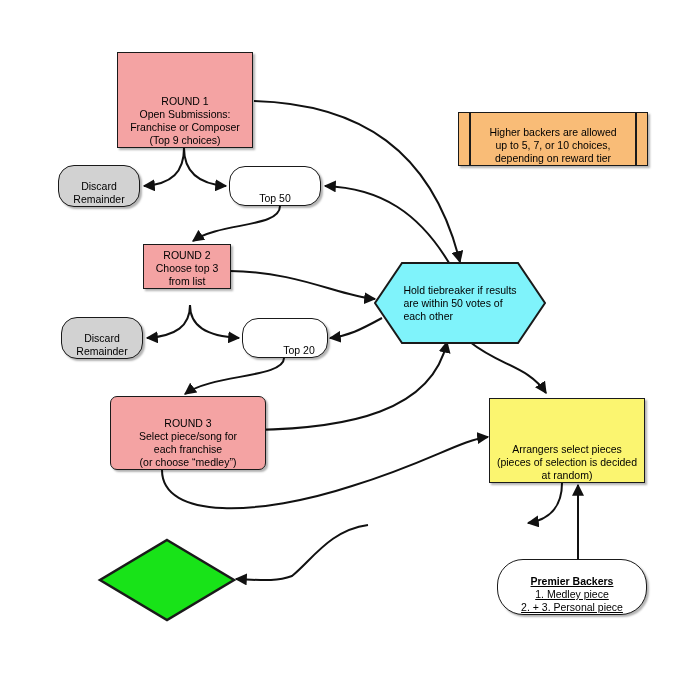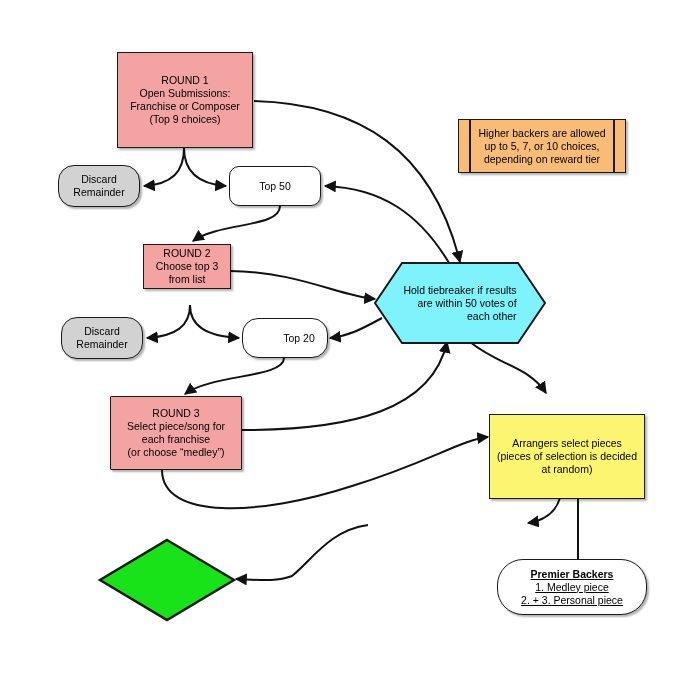--- a/index.html
+++ b/index.html
@@ -39,37 +39,37 @@
   .rect {
     border: 1.6px solid #1a1a1a;
   }
   .round {
     border: 1.6px solid #1a1a1a;
     border-radius: 16px;
   }
   .pink   { background: #f4a3a3; }
   .grey   { background: #d2d2d2; }
   .white  { background: #ffffff; }
-  .yellow { background: #fbf570; margin-top: 16px; }
-  .shadow { box-shadow: 2px 2px 2px rgba(0,0,0,0.30); }
+  .yellow { background: #fbf570; }
+  .shadow { box-shadow: 2px 2px 2px rgba(0,0,0,0.30); align-items: flex-end; }
   .bold { font-weight: bold; }
 
   
   .shape-svg {
     position: absolute;
     z-index: 4;
     overflow: visible;
   }
   .shape-label {
     position: absolute;
     z-index: 6;
     display: flex;
     align-items: center;
     justify-content: center;
-    text-align: right;
+    text-align: left;
     font-size: 10.5px;
     line-height: 13px;
     color: #000;
     pointer-events: none;
   }
   .note-band {
     position: absolute;
     top: 0;
     bottom: 0;
     width: 1.6px;
@@ -132,27 +132,27 @@
     </div>
   </div>
 
   <div class="node round grey shadow" style="left:58px;top:165px;width:82px;height:42px;">
     <div class="txt">
       <div>Discard</div>
       <div>Remainder</div>
     </div>
   </div>
 
-  <div class="node round white shadow" style="left:229px;top:166px;width:92px;height:40px;border-radius:10px;">
+  <div class="node round white shadow" style="left:229px;top:166px;width:92px;height:40px;">
     <div class="txt">
       <div>Top 50</div>
     </div>
   </div>
 
-  <div class="node rect shadow" style="left:458px;top:119px;width:168px;height:54px;background:#f9bc77;">
+  <div class="node rect shadow" style="left:458px;top:112px;width:190px;height:54px;background:#f9bc77;">
     <div class="note-band" style="left:10px;"></div>
     <div class="note-band" style="right:10px;"></div>
     <div class="txt" style="position:relative;">
       <div>Higher backers are allowed</div>
       <div>up to 5, 7, or 10 choices,</div>
       <div>depending on reward tier</div>
     </div>
   </div>
 
   <div class="node rect pink shadow" style="left:143px;top:244px;width:88px;height:45px;">
@@ -180,21 +180,21 @@
     <polygon points="28,1 144,1 171,41 144,81 28,81 1,41" fill="#7ff3fb" stroke="#1a1a1a" stroke-width="2"></polygon>
   </svg>
   <div class="shape-label" style="left:374px;top:262px;width:172px;height:82px;">
     <div class="txt">
       <div>Hold tiebreaker if results</div>
       <div>are within 50 votes of</div>
       <div>each other</div>
     </div>
   </div>
 
-  <div class="node round pink shadow" style="left:110px;top:396px;width:132px;height:74px;border-radius:1px;">
+  <div class="node round pink shadow" style="left:110px;top:396px;width:156px;height:74px;border-radius:7px;">
     <div class="txt">
       <div>ROUND 3</div>
       <div>Select piece/song for</div>
       <div>each franchise</div>
       <div>(or choose “medley”)</div>
     </div>
   </div>
 
   <div class="node rect yellow shadow" style="left:489px;top:398px;width:156px;height:85px;">
     <div class="txt">

